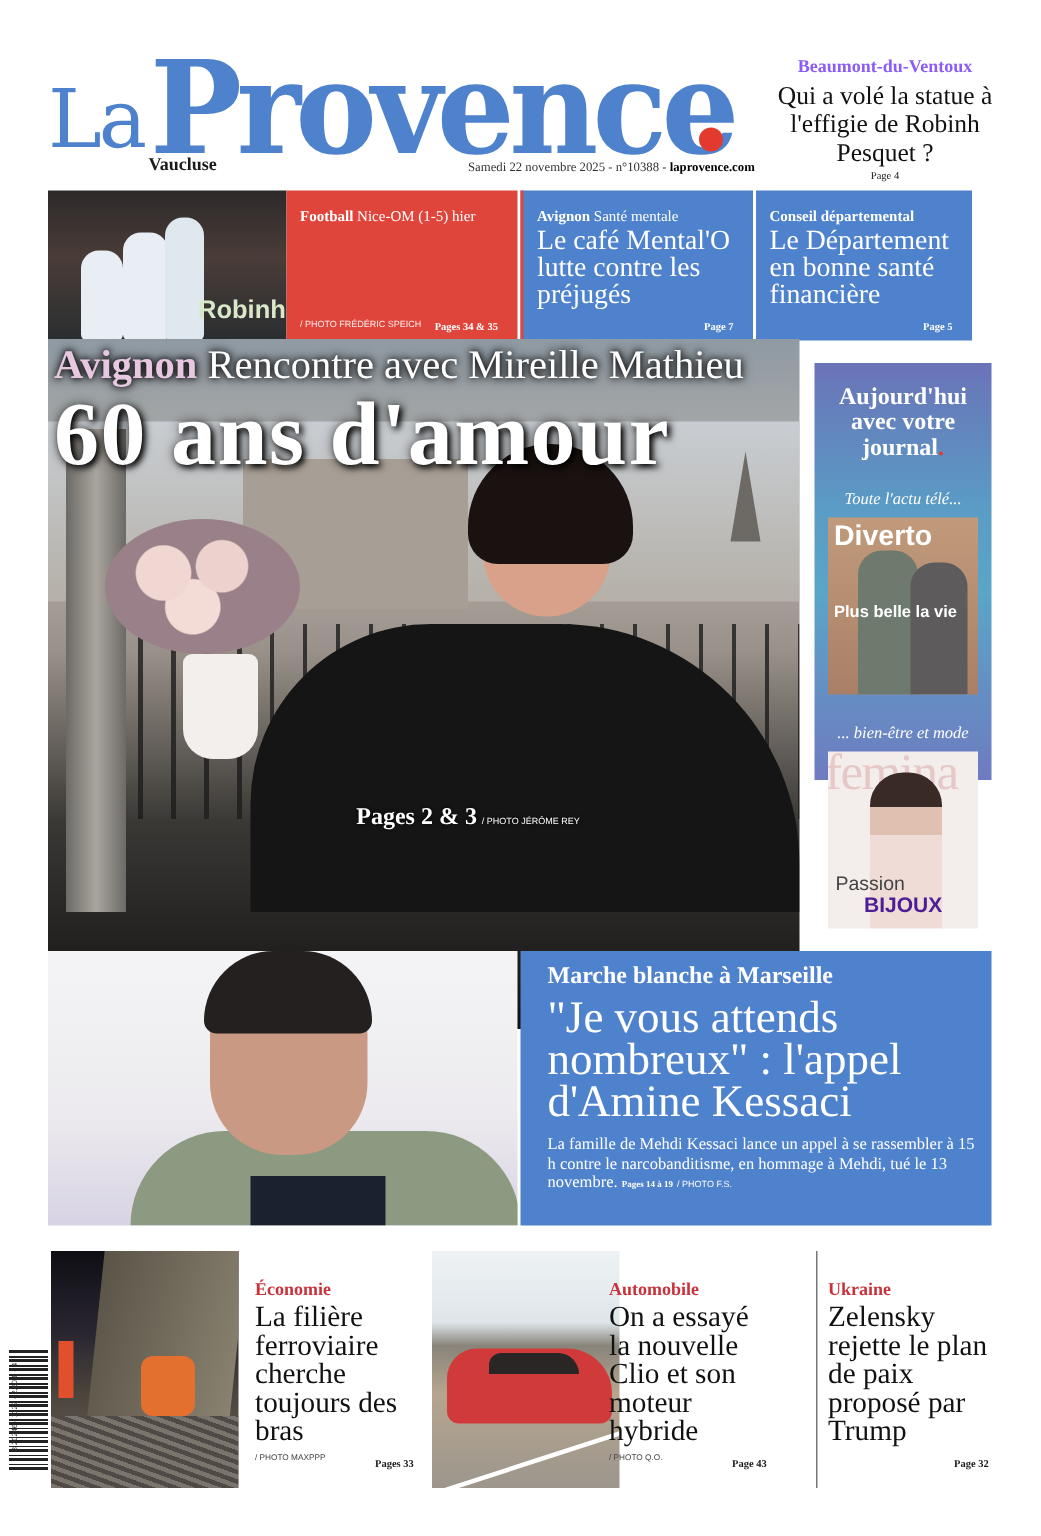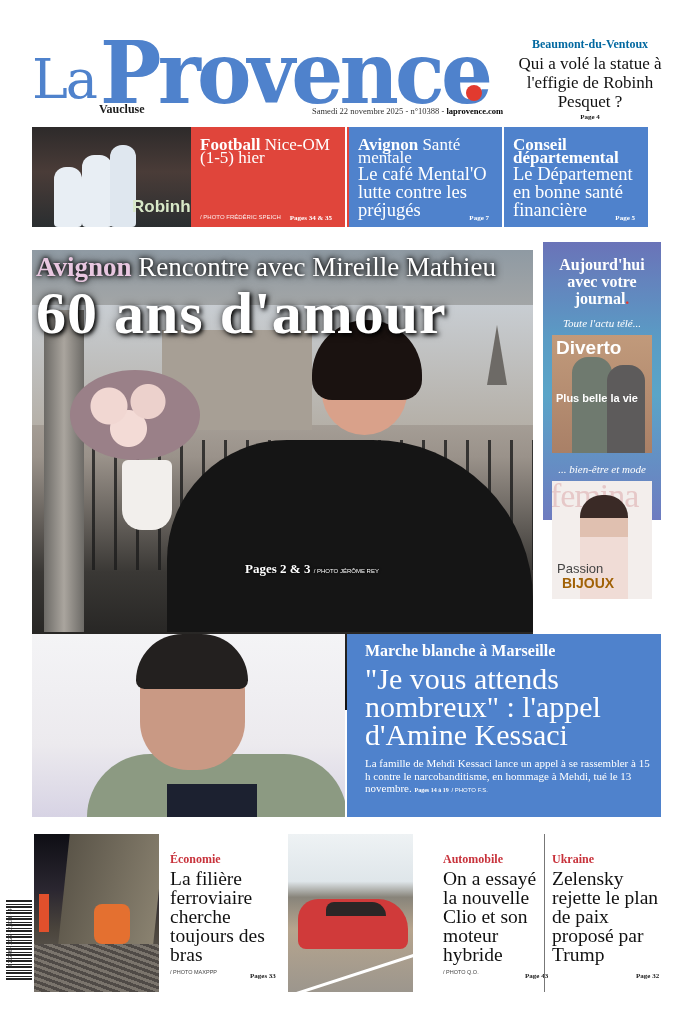--- a/index.html
+++ b/index.html
@@ -8,74 +8,74 @@
 
 #logo{left:32px;top:28px;width:440px;height:78px}
 #logo .la{position:absolute;left:0;top:20px;font-size:54px;font-weight:normal;color:#4f82cc;letter-spacing:-2px;font-family:"DejaVu Serif",serif}
 #logo .prov{position:absolute;left:68px;top:-6px;font-size:86px;font-weight:bold;color:#4f82cc;letter-spacing:-4px;font-family:"DejaVu Serif",serif;transform:scaleX(0.95);transform-origin:left}
 #logo .dot{position:absolute;left:434px;top:57px;width:16px;height:16px;border-radius:50%;background:#e23a2f}
 #edition{left:99px;top:102px;font-size:12px;font-weight:bold}
 #dateline{left:312px;top:106px;font-size:8.5px;color:#333}
 #dateline b{color:#000}
 
 #teaser{left:500px;top:37px;width:180px;text-align:center}
-#teaser .kick{font-size:12px;font-weight:bold;color:#0369a1}
+#teaser .kick{font-size:12px;font-weight:bold;color:#8b5cf6}
 #teaser .head{font-size:17px;line-height:19px;color:#111;margin-top:2px}
-#teaser .pg{font-size:7px;font-weight:bold;margin-top:2px}
+#teaser .pg{font-size:7px;font-weight:normal;margin-top:2px}
 
 .photo{overflow:hidden}
 #football-photo{left:32px;top:127px;width:159px;height:100px;background:linear-gradient(180deg,#2d2a2a 0%,#4a3c38 45%,#2a2e30 100%)}
 #football-photo .p1,#football-photo .p2,#football-photo .p3{position:absolute;background:#e8eef4;border-radius:12px 12px 4px 4px}
 #football-photo .p1{left:22px;top:40px;width:28px;height:60px}
 #football-photo .p2{left:50px;top:28px;width:30px;height:72px}
 #football-photo .p3{left:78px;top:18px;width:26px;height:82px;background:#dfe7ef}
 #football-photo .sponsor{position:absolute;left:100px;top:70px;font:bold 17px "Liberation Sans",sans-serif;color:#d8e8c8}
 .boxstrip{top:127px;height:100px;padding:11px 8px 0 9px;color:#fff}
 #box-football{left:191px;width:154px;background:#e0453b}
 #box-avignon{left:347px;width:155px;background:#4f82cc;border-left:2px solid #e0453b}
 #box-conseil{left:504px;width:144px;background:#4f82cc}
-.boxstrip .kick{font-size:17px;line-height:13px}
+.boxstrip .kick{font-size:10px;line-height:13px}
 .boxstrip .kick b{font-weight:bold}
 .boxstrip .head{font-size:18.5px;line-height:18px;margin-top:1px}
 .boxstrip .credit{position:absolute;left:9px;bottom:7px;font:6px "Liberation Sans",sans-serif;opacity:.9}
 .boxstrip .pg{position:absolute;right:13px;bottom:5px;font-size:7px;font-weight:bold}
 
-#hero{left:32px;top:250px;width:501px;height:460px;background:linear-gradient(180deg,#8f9aa3 0%,#b8b2aa 25%,#9a928a 45%,#3a3835 70%,#111 100%)}
+#hero{left:32px;top:226px;width:501px;height:460px;background:linear-gradient(180deg,#8f9aa3 0%,#b8b2aa 25%,#9a928a 45%,#3a3835 70%,#111 100%)}
 #hero .sky{position:absolute;left:0;top:55px;width:501px;height:120px;background:linear-gradient(180deg,#c8cdd2,#b5b0a8)}
 #hero .bld{position:absolute;left:130px;top:80px;width:150px;height:100px;background:#a79f95}
 #hero .eiffel{position:absolute;left:455px;top:75px;width:0;height:0;border-left:10px solid transparent;border-right:10px solid transparent;border-bottom:60px solid #6d6a66}
 #hero .railing{position:absolute;left:60px;top:190px;width:441px;height:130px;background:repeating-linear-gradient(90deg,#1c1c1c 0 3px,transparent 3px 22px);opacity:.8}
 #hero .pillar{position:absolute;left:12px;top:60px;width:40px;height:322px;background:linear-gradient(90deg,#6c6a66,#aaa59e,#6c6a66)}
 #hero .coat{position:absolute;left:135px;top:190px;width:366px;height:192px;background:#151515;border-radius:120px 160px 0 0}
 #hero .face{position:absolute;left:290px;top:80px;width:85px;height:105px;background:#d9a18a;border-radius:40px 40px 45px 45px}
 #hero .hair{position:absolute;left:280px;top:70px;width:110px;height:80px;background:#1a1210;border-radius:55px 55px 20px 20px}
 #hero .bouquet{position:absolute;left:38px;top:120px;width:130px;height:90px;border-radius:50%;background:radial-gradient(circle at 30% 40%,#f1d7d2 0 18px,transparent 19px),radial-gradient(circle at 60% 35%,#ecd1cc 0 17px,transparent 18px),radial-gradient(circle at 45% 65%,#f3dbd6 0 18px,transparent 19px),#9a8088}
 #hero .wrap{position:absolute;left:90px;top:210px;width:50px;height:70px;background:#f2efec;border-radius:6px 6px 20px 20px}
 #hero-kicker{position:absolute;left:4px;top:2px;font-size:27px;line-height:30px;color:#fff;text-shadow:0 0 4px #000,0 0 8px #000}
 #hero-kicker b{color:#e8c7e0;font-weight:bold}
 #hero-title{position:absolute;left:4px;top:32px;font-size:60px;line-height:62px;font-weight:bold;color:#fff;letter-spacing:1px;text-shadow:2px 2px 4px #000,0 0 8px rgba(0,0,0,.6)}
 #hero-caption{position:absolute;left:80px;top:312px;width:400px;text-align:center;color:#fff;font-size:13px;line-height:14.5px;text-shadow:0 0 3px #000}
-#hero-caption .pg{font-weight:bold;font-size:13px}
+#hero-caption .pg{font-weight:bold;font-size:16px}
 #hero-caption .credit{font:6px "Liberation Sans",sans-serif}
 
 #promo{left:543px;top:242px;width:118px;height:278px;background:linear-gradient(180deg,#6a73b8 0%,#5a9cc5 35%,#5aa5c8 55%,#6e7bc0 100%);text-align:center;color:#fff}
 #promo .title{margin-top:14px;font-size:16px;line-height:17px;font-weight:bold}
 #promo .title .reddot{color:#e23a2f}
-#promo .sub{font-size:11px;font-style:italic;margin-top:10px}
+#promo .sub{font-size:11px;font-style:italic;margin-top:20px}
 #promo .mag{position:relative;margin:6px auto 0;width:100px;height:118px;overflow:hidden}
 #diverto{background:linear-gradient(180deg,#c19a7b,#a98067)}
 #diverto .mname{position:absolute;left:4px;top:2px;font:bold 19px "Liberation Sans",sans-serif;color:#fff}
 #diverto .man{position:absolute;left:20px;top:22px;width:40px;height:96px;background:#6f7a6f;border-radius:16px 16px 0 0}
 #diverto .woman{position:absolute;left:55px;top:30px;width:38px;height:88px;background:#5d5b5b;border-radius:16px 16px 0 0}
 #diverto .cover{position:absolute;left:4px;top:58px;font:bold 11px/11px "Liberation Sans",sans-serif;color:#fff;text-align:left}
 #femina{background:#f3eeec}
 #femina .mname{position:absolute;left:-2px;top:-4px;font-size:34px;color:#e6c8c8;letter-spacing:-1px}
 #femina .woman{position:absolute;left:28px;top:14px;width:48px;height:104px;background:linear-gradient(180deg,#3a2a26 0 22%,#e0c0b0 22% 40%,#f0dcd6 40%);border-radius:22px 22px 0 0}
 #femina .cover1{position:absolute;left:5px;top:80px;font:13px "Liberation Sans",sans-serif;color:#444}
-#femina .cover2{position:absolute;left:10px;top:94px;font:bold 14px "Liberation Sans",sans-serif;color:#a16207}
+#femina .cover2{position:absolute;left:24px;top:94px;font:bold 14px "Liberation Sans",sans-serif;color:#4c1d95}
 
 #kessaci-photo{left:32px;top:634px;width:313px;height:183px;background:linear-gradient(180deg,#f4f4f6 0%,#eceaee 60%,#d7d3e4 100%)}
 #kessaci-photo .head{position:absolute;left:108px;top:6px;width:105px;height:130px;background:#c99984;border-radius:50px 50px 48px 48px}
 #kessaci-photo .hair{position:absolute;left:104px;top:0;width:112px;height:55px;background:#23201f;border-radius:55px 55px 10px 10px}
 #kessaci-photo .shirt{position:absolute;left:55px;top:120px;width:260px;height:63px;background:#8c9a82;border-radius:80px 80px 0 0}
 #kessaci-photo .tee{position:absolute;left:135px;top:150px;width:90px;height:33px;background:#1c2130}
 #kessaci-box{left:347px;top:634px;width:314px;height:183px;background:#4f82cc;color:#fff;padding:8px 10px 0 18px}
 #kessaci-box .kick{font-size:16px;font-weight:bold}
 #kessaci-box .head{font-size:30px;line-height:28px;margin-top:5px}
 #kessaci-box .lede{font-size:11px;line-height:12.5px;margin-top:8px}
@@ -92,21 +92,21 @@
 #car-photo .car{position:absolute;left:10px;top:65px;width:110px;height:50px;background:#d03a3a;border-radius:20px 30px 8px 8px}
 #car-photo .glass{position:absolute;left:38px;top:68px;width:60px;height:14px;background:#2b2626;border-radius:8px 14px 0 0}
 #car-photo .road{position:absolute;left:0;top:138px;width:140px;height:3px;background:#fff;transform:rotate(-18deg)}
 .bstory{top:852px}
 .bstory .kick{font-size:12px;font-weight:bold;color:#c8323b}
 .bstory .head{font-size:19.5px;line-height:19px;color:#111;margin-top:2px}
 .bstory .credit{font:5.5px "Liberation Sans",sans-serif;color:#444;margin-top:5px}
 .bstory .pg{position:absolute;font-size:7px;font-weight:bold;top:120px}
 #story-eco{left:170px;width:112px}
 #story-eco .pg{left:80px}
-#story-auto{left:443px;width:112px}
+#story-auto{left:406px;width:112px}
 #story-auto .pg{left:82px}
 #story-ukr{left:552px;width:112px}
 #story-ukr .pg{left:84px}
 #col-divider{left:544px;top:834px;width:1px;height:158px;background:#777}
 #barcode{left:6px;top:900px;width:26px;height:80px;background:repeating-linear-gradient(0deg,#222 0 2px,#fff 2px 3px,#222 3px 4px,#fff 4px 6px)}
 #barcode-text{left:-30px;top:935px;width:80px;transform:rotate(-90deg);font:5px "Liberation Sans",sans-serif;color:#333;text-align:center}
 </style>
 </head>
 <body>
 

